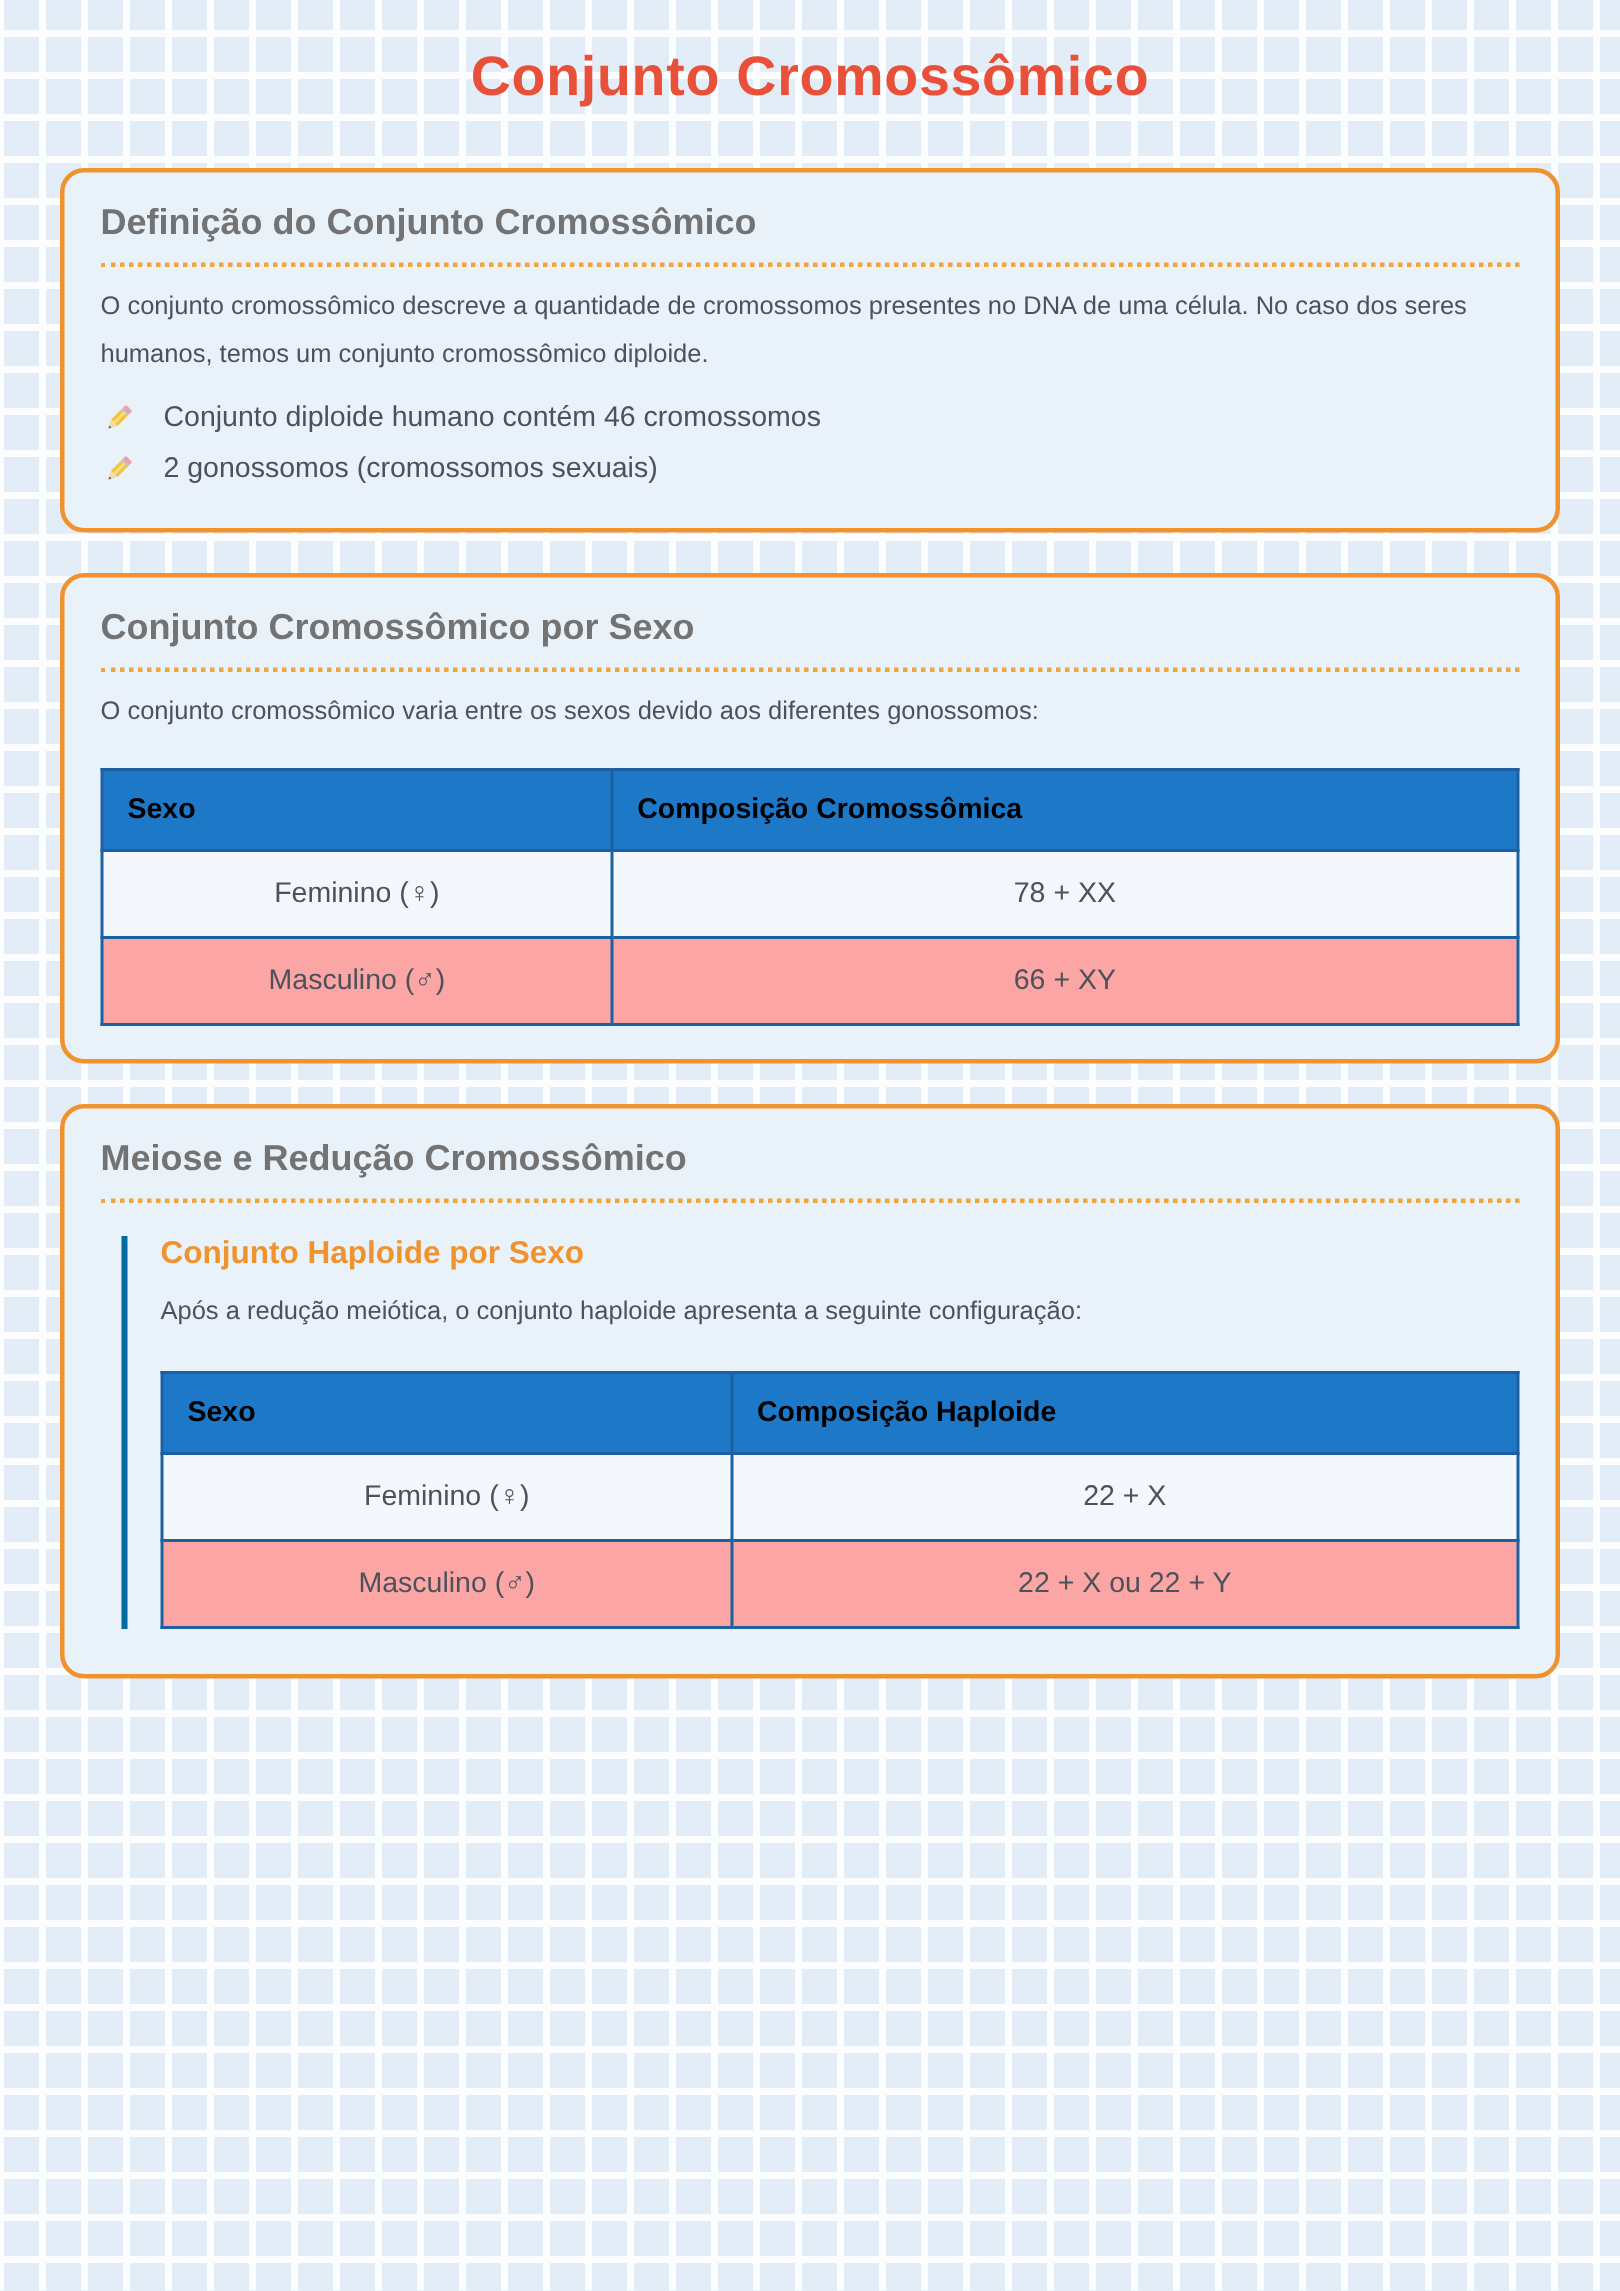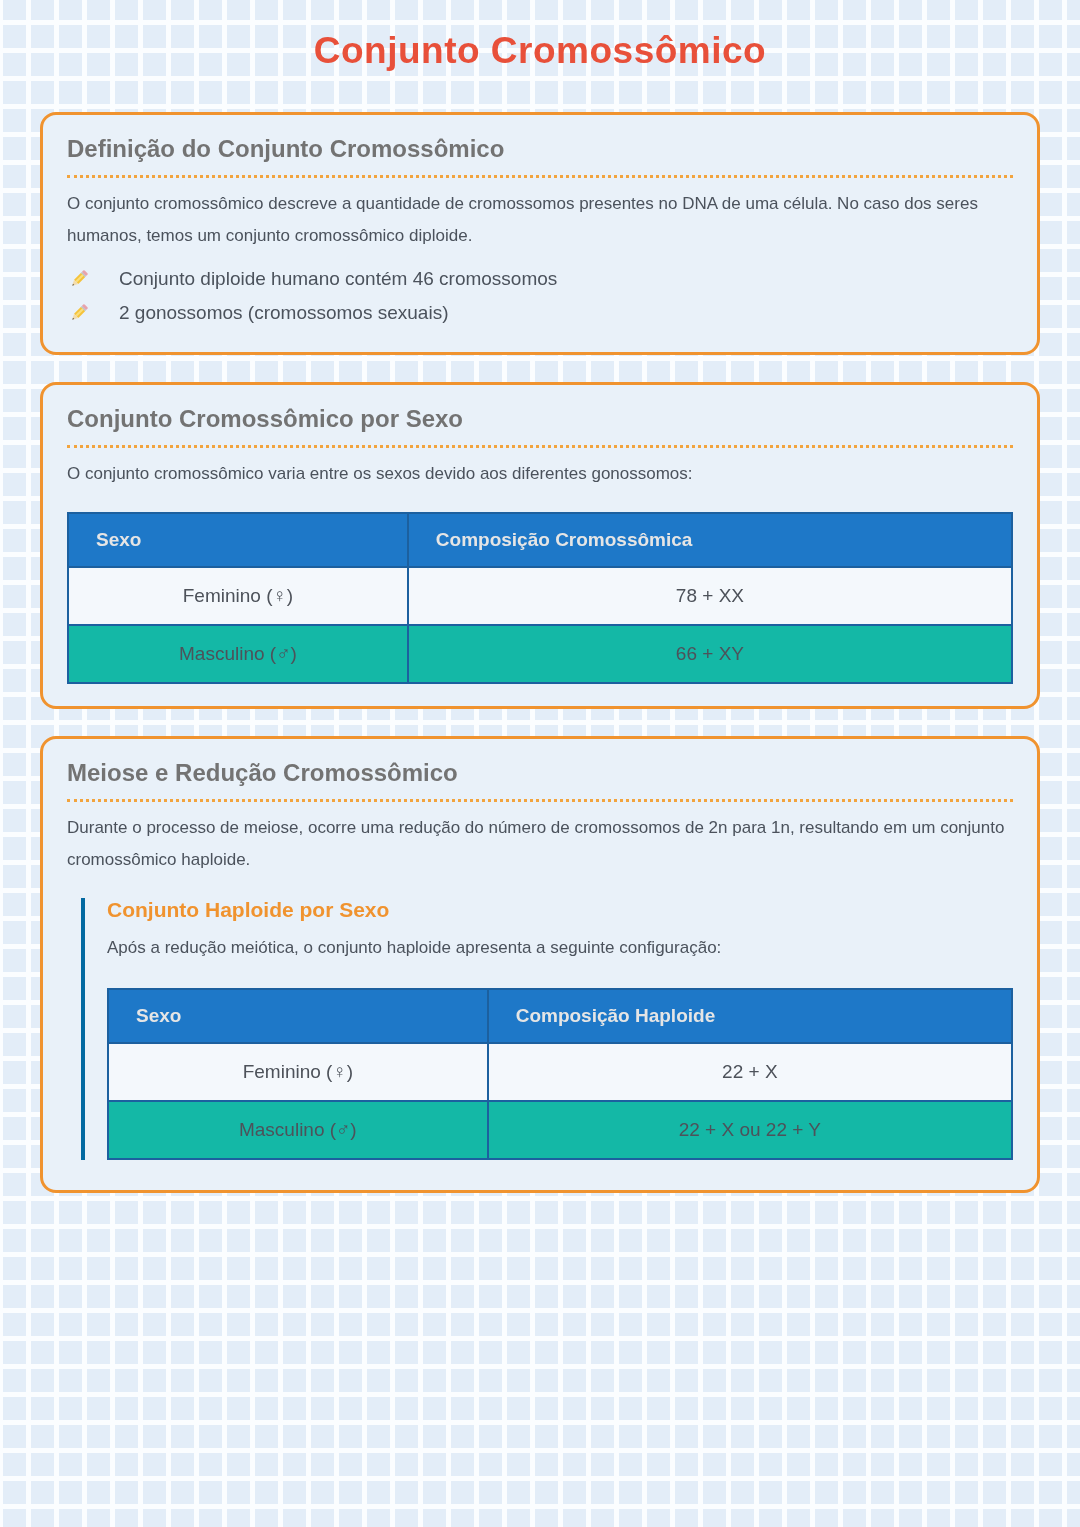--- a/index.html
+++ b/index.html
@@ -41,50 +41,50 @@
   .card p {
     font-size: 17px;
     line-height: 1.88;
     color: #4b525c;
     margin-top: 8px;
   }
   .bullet-list { margin-top: 10px; }
   .bullet-item {
     display: flex;
     align-items: center;
-    gap: 28px;
+    gap: 18px;
     font-size: 19px;
     color: #4b525c;
     padding: 5px 0;
   }
   .pencil { width: 24px; height: 24px; flex: 0 0 auto; }
   table {
     border-collapse: collapse;
     width: 100%;
     margin-top: 22px;
     background: #ffffff;
   }
   th {
     background: #1e78c8;
-    color: #e5e5e5;
+    color: #000000;
     font-size: 19px;
     font-weight: 700;
     text-align: left;
-    padding: 15px 27px;
+    padding: 15px 16px;
     margin-top: 19px;
   }
   td {
     font-size: 19px;
     color: #4d525a;
     text-align: center;
     padding: 17px 14px;
   }
   th, td { border: 2px solid #1c609f; }
   tbody tr:nth-child(1) { background: #f4f8fc; }
-  tbody tr:nth-child(2) { background: #14b8a6; }
+  tbody tr:nth-child(2) { background: #fca5a5; }
   .col-sex { width: 36%; }
   .subsection {
     border-left: 4px solid #0369a1;
     margin: 22px 0 4px 14px;
     padding-left: 22px;
   }
   .sub-heading {
     color: #f0932f;
     font-size: 21px;
     font-weight: 700;
@@ -149,21 +149,20 @@
       <tr>
         <td>Masculino (♂)</td>
         <td>66 + XY</td>
       </tr>
     </tbody>
   </table>
 </section>
 
 <section class="card">
   <h2 class="card-heading">Meiose e Redução Cromossômico</h2>
-  <p>Durante o processo de meiose, ocorre uma redução do número de cromossomos de 2n para 1n, resultando em um conjunto cromossômico haploide.</p>
   <div class="subsection">
     <h3 class="sub-heading">Conjunto Haploide por Sexo</h3>
     <p>Após a redução meiótica, o conjunto haploide apresenta a seguinte configuração:</p>
     <table>
       <thead>
         <tr>
           <th class="col-sex">Sexo</th>
           <th>Composição Haploide</th>
         </tr>
       </thead>

